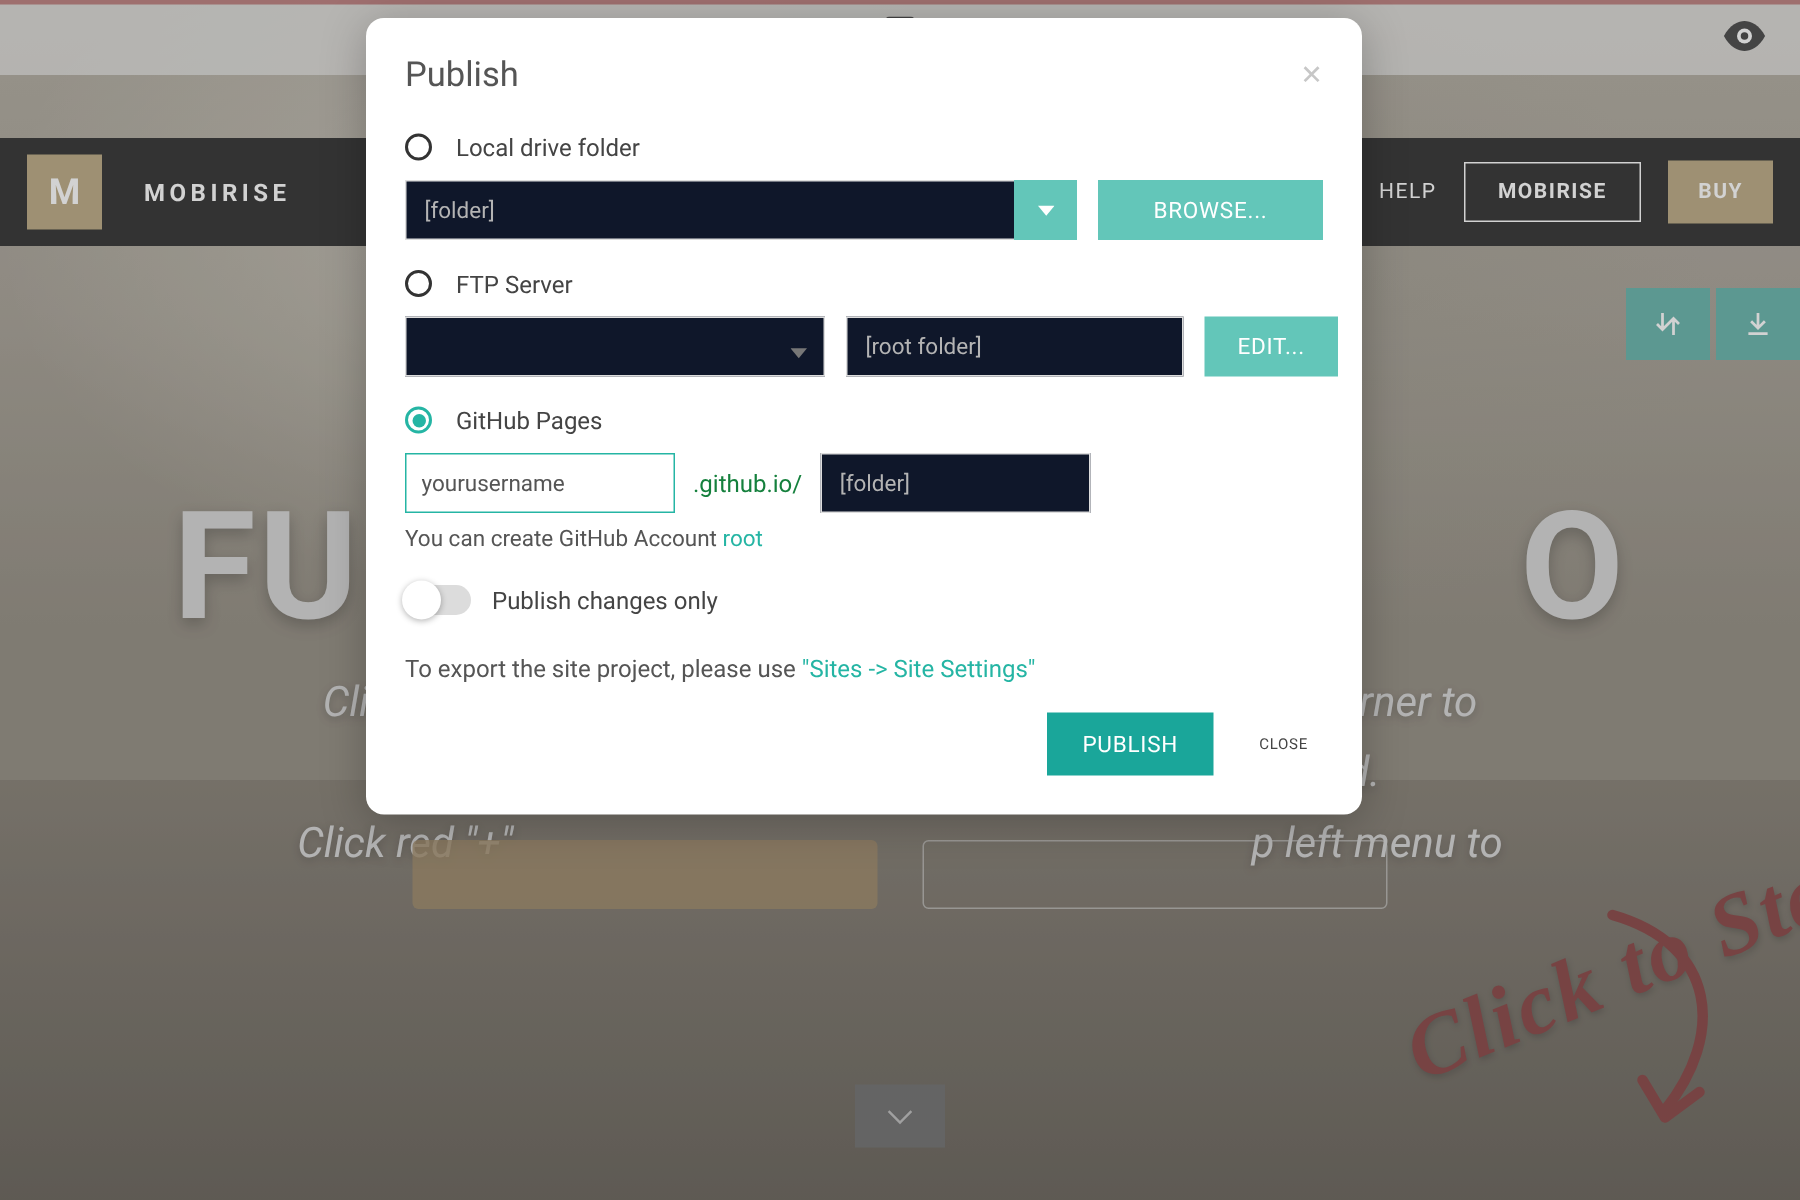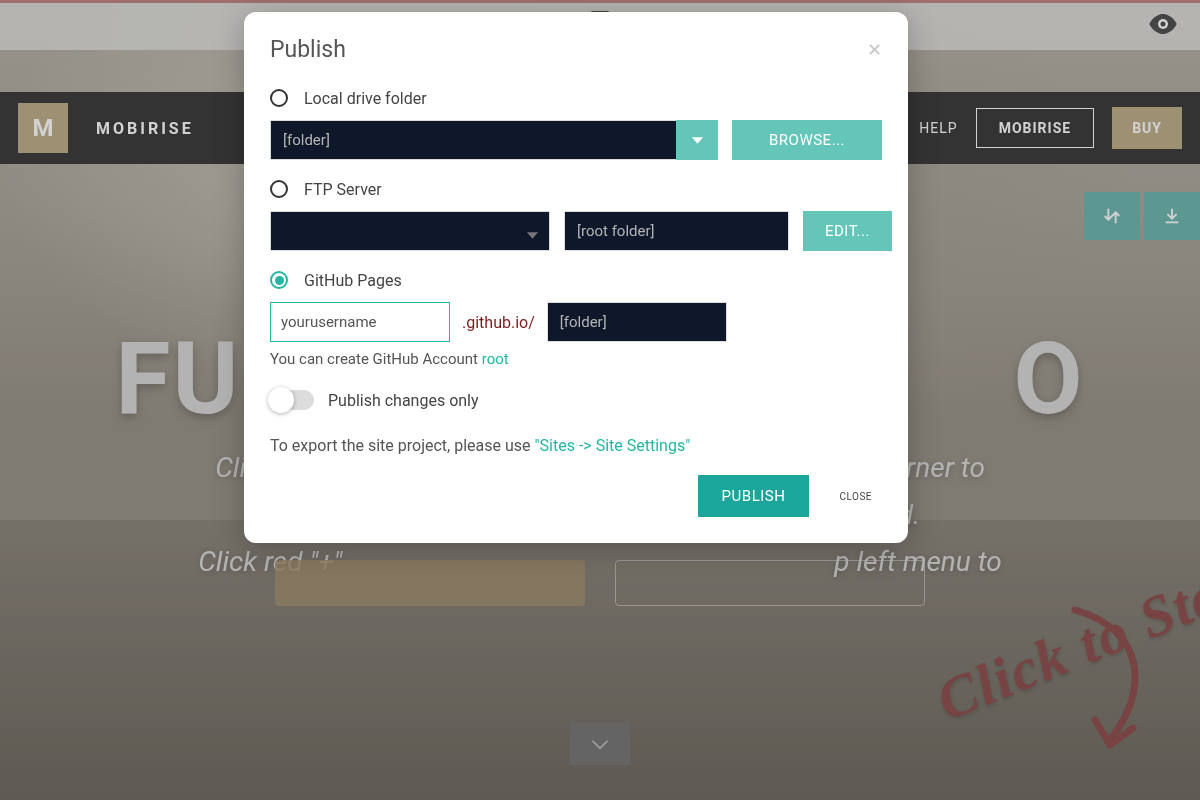--- a/index.html
+++ b/index.html
@@ -147,21 +147,21 @@
 .dropdown-input { flex: 0 0 280px; display: flex; align-items: center; position: relative; }
 .dropdown-input input { width: 100%; }
 .dropdown-caret { position: absolute; right: 12px; top: 15px; }
 .dropdown-caret svg { width: 11px; height: 11px; fill: #777; }
 
 .gh-row { display: flex; align-items: center; gap: 12px; margin: 10px 0 8px 0; }
 .gh-user {
   width: 180px; height: 40px; border: 1.5px solid #25b5a4; padding: 0 10px;
   font-size: 15px; color: #555; outline: none;
 }
-.gh-domain { font-size: 16px; color: #7f1d1d; }
+.gh-domain { font-size: 16px; color: #15803d; }
 .gh-folder { width: 180px; }
 .hint { font-size: 15px; color: #555; margin-bottom: 22px; }
 .hint a { color: #25b5a4; text-decoration: none; }
 
 .toggle-row { display: flex; align-items: center; gap: 14px; margin-bottom: 26px; }
 .toggle {
   width: 44px; height: 20px; background: #dcdcdc; border-radius: 20px; position: relative;
 }
 .toggle::after {
   content: ""; position: absolute; left: -2px; top: -3px; width: 26px; height: 26px;

